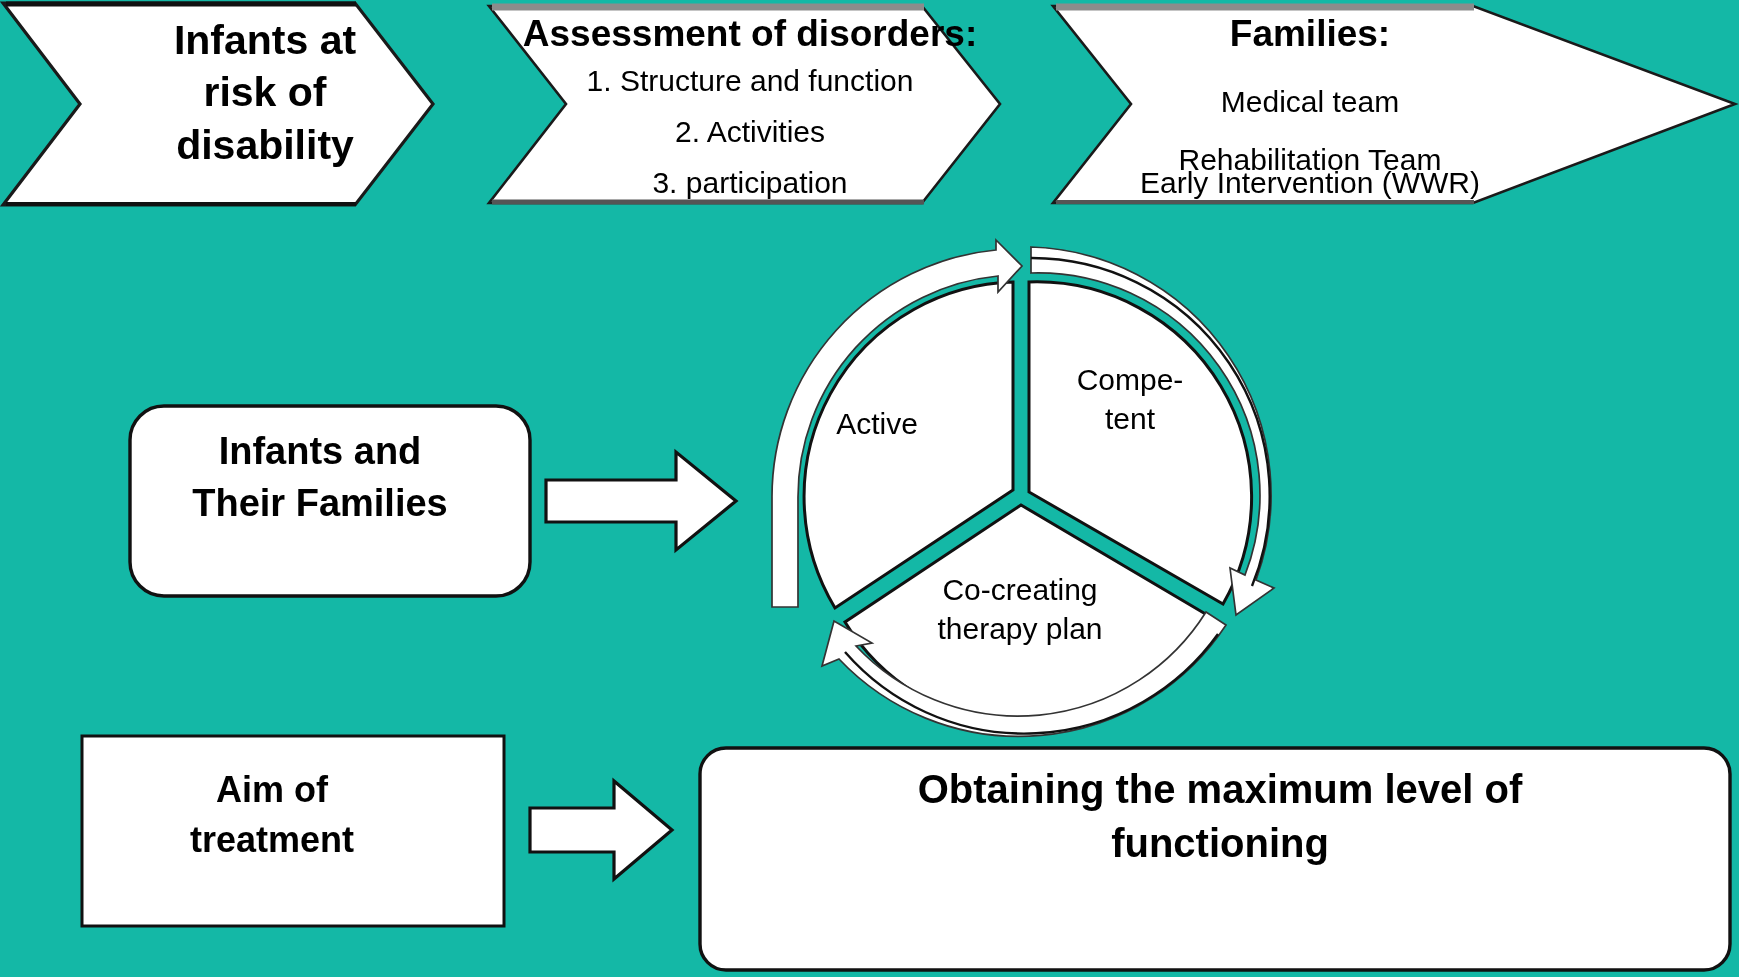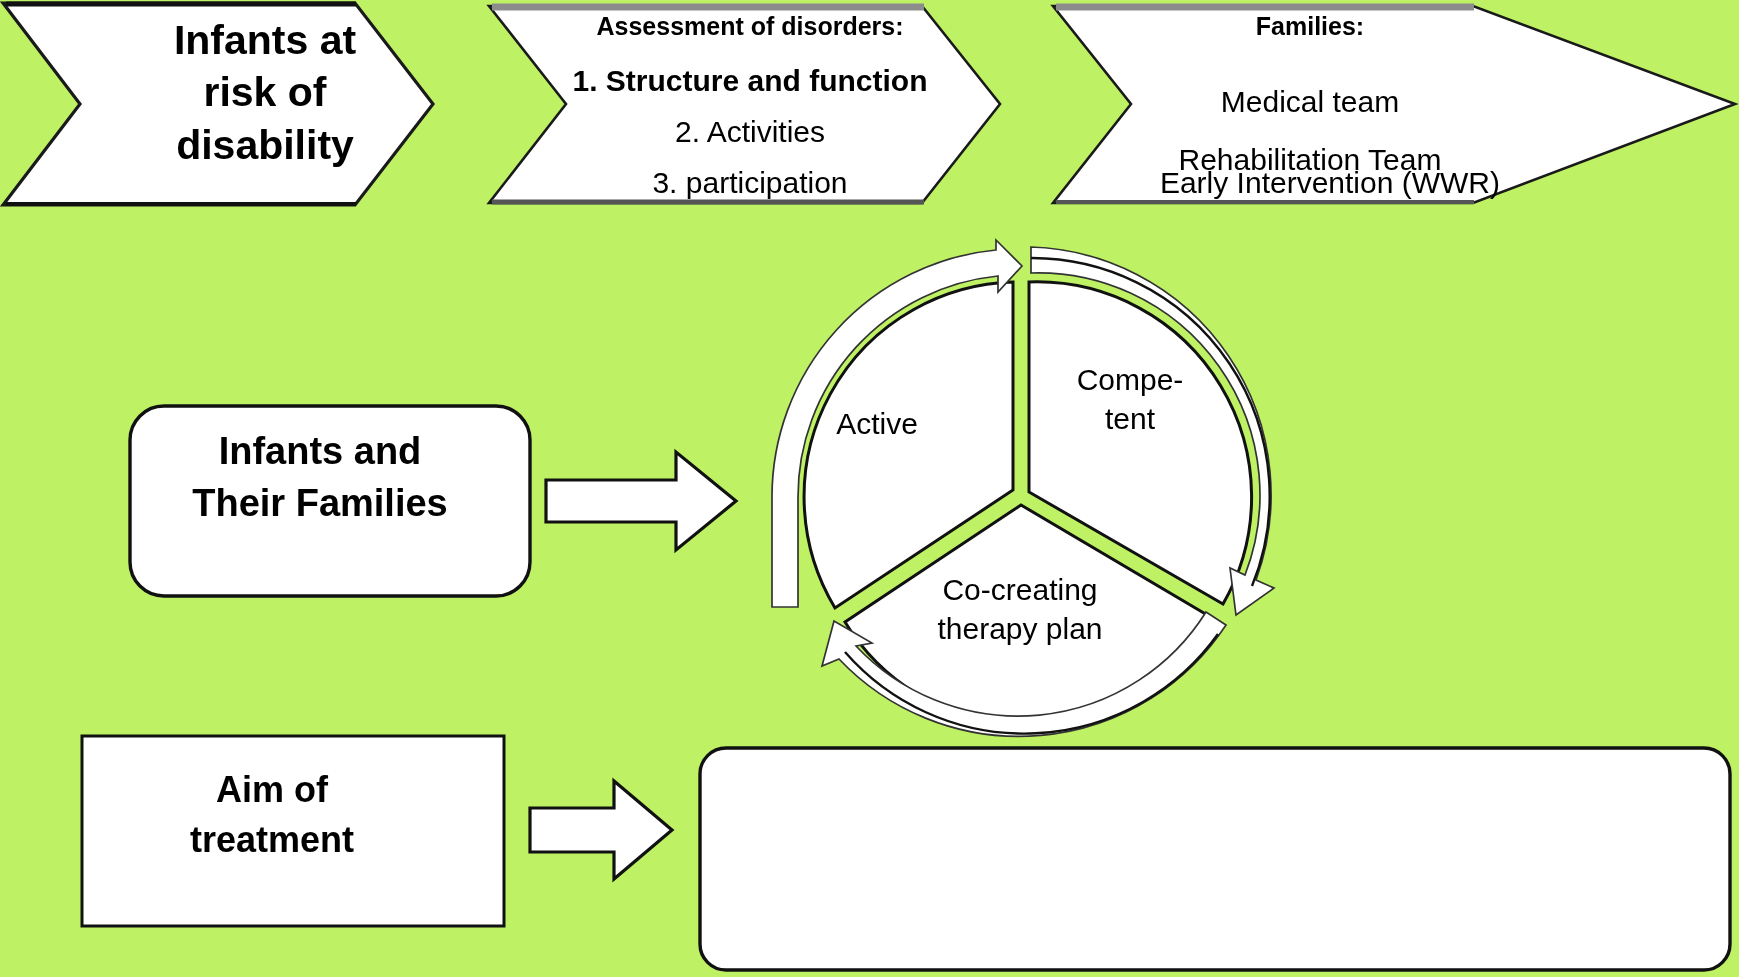--- a/index.html
+++ b/index.html
@@ -4,21 +4,21 @@
 <style>
   html, body {
     margin: 0;
     padding: 0;
     background: #ffffff;
   }
   #canvas {
     position: relative;
     width: 1739px;
     height: 977px;
-    background: #bef264;
+    background: #14b8a6;
     overflow: hidden;
     font-family: "Liberation Sans", sans-serif;
     color: #000000;
   }
   svg.layer {
     position: absolute;
     left: 0;
     top: 0;
     width: 1739px;
     height: 977px;
@@ -31,35 +31,35 @@
     line-height: 1.28;
     white-space: pre-line;
   }
 
   
   .chev-text {
     font-size: 30px;
   }
   .chev-title {
     font-weight: bold;
-    font-size: 25px;
+    font-size: 37px;
   }
   #chev1-label {
     left: 120px; top: 14px; width: 290px;
     font-size: 41px; font-weight: bold; line-height: 1.28;
   }
   #chev2-title { left: 500px; top: 10px; width: 500px; }
-  #chev2-l1    { left: 500px; top: 62px; width: 500px; font-weight: bold; }
+  #chev2-l1    { left: 500px; top: 62px; width: 500px; }
   #chev2-l2    { left: 500px; top: 113px; width: 500px; }
   #chev2-l3    { left: 500px; top: 164px; width: 500px; }
 
   #chev3-title { left: 1060px; top: 10px; width: 500px; }
   #chev3-l1    { left: 1060px; top: 62px; width: 500px; margin-top: 21px; }
   #chev3-l2    { left: 1060px; top: 113px; width: 500px; margin-top: 28px; }
-  #chev3-l3    { left: 1000px; top: 164px; width: 500px; text-align: right; }
+  #chev3-l3    { left: 1060px; top: 164px; width: 500px; }
 
   
   #families-label {
     left: 130px; top: 425px; width: 380px;
     font-size: 38px; font-weight: bold; line-height: 1.38;
   }
   #aim-label {
     left: 82px; top: 765px; width: 380px;
     font-size: 36px; font-weight: bold; line-height: 1.38;
   }
@@ -202,20 +202,22 @@
   <div class="txt chev-text" id="chev3-l1">Medical team</div>
   <div class="txt chev-text" id="chev3-l2">Rehabilitation Team</div>
   <div class="txt chev-text" id="chev3-l3">Early Intervention (WWR)</div>
 
   <div class="txt" id="aim-label">Aim of
 treatment</div>
 
   <div class="txt" id="families-label">Infants and
 Their Families</div>
 
+  <div class="txt" id="goal-label">Obtaining the maximum level of
+functioning</div>
 
   <div class="txt" id="cyc-active">Active</div>
   <div class="txt" id="cyc-coplan">Co-creating
 therapy plan</div>
   <div class="txt" id="cyc-competent">Compe-
 tent</div>
 
 </div>
 
 </body></html>

